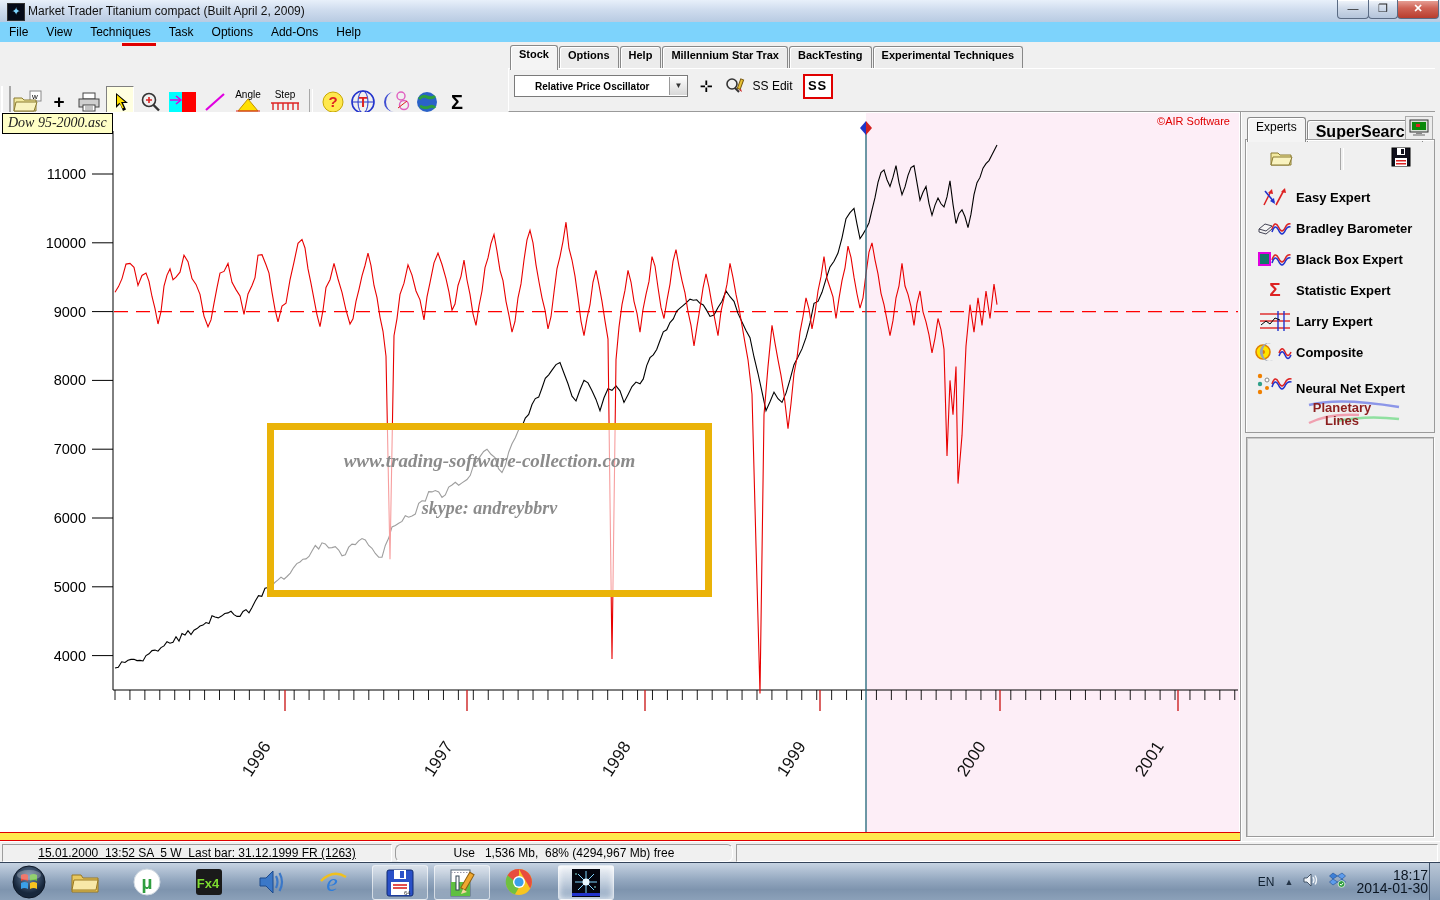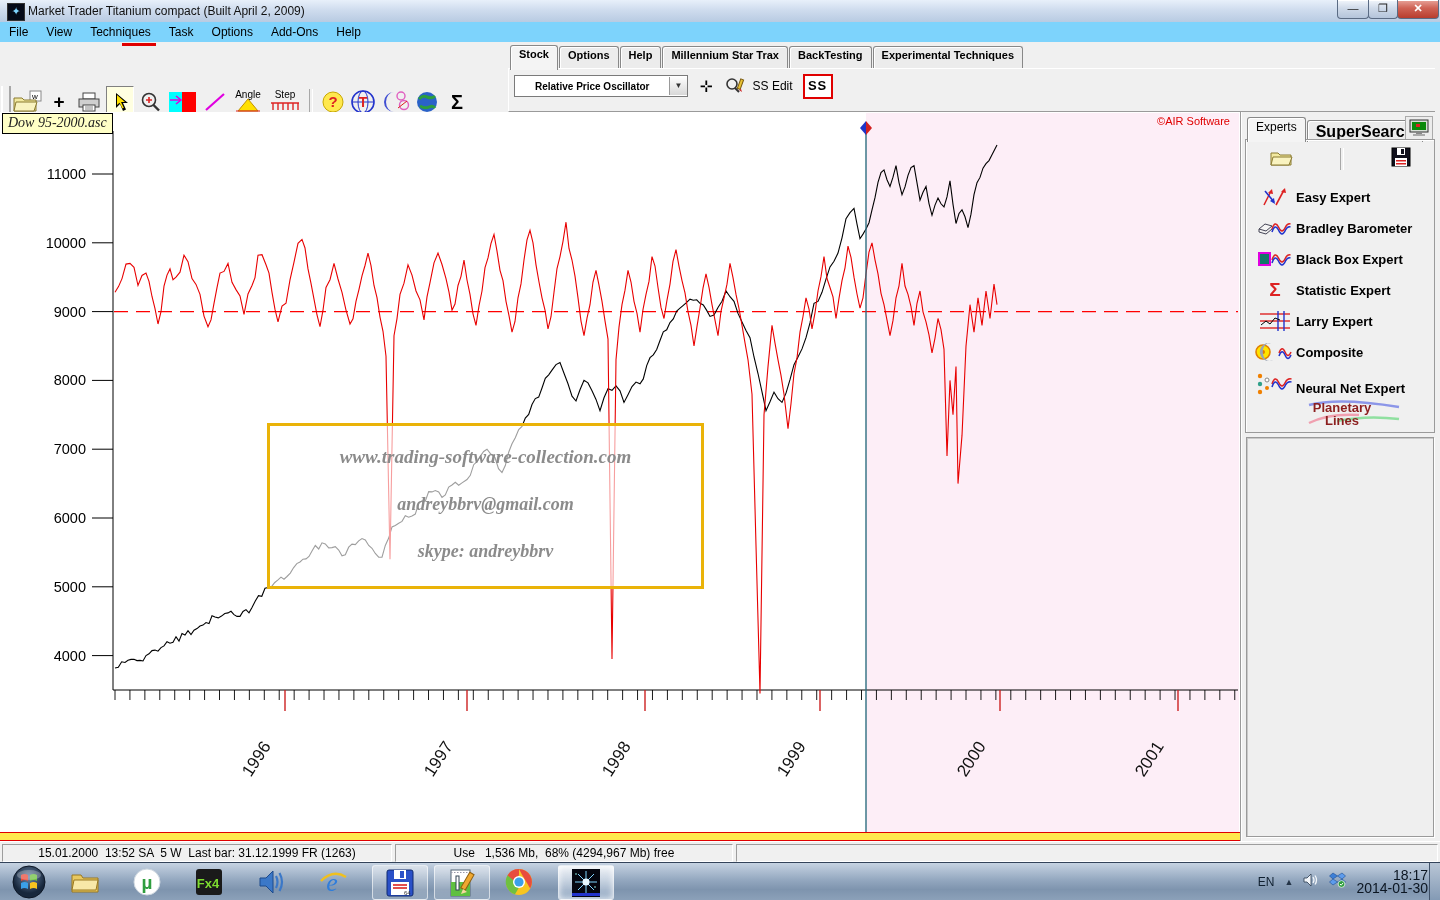--- a/index.html
+++ b/index.html
@@ -46,21 +46,21 @@
     font-size:8px;text-align:center;line-height:18px;color:#333;}
   #ss-edit-label{font-size:12px;margin:0 10px 0 8px;}
   #ss-button{width:26px;height:21px;border:2px solid #e00000;background:#fff;font-size:13px;font-weight:bold;
     text-align:center;line-height:20px;letter-spacing:1px;}
   .mini-tool{margin-left:12px;font-size:15px;}
   
   #chart-wrap{left:0;top:112px;width:1240px;height:729px;background:#fff;}
   #dow-label{left:2px;top:1px;padding:1px 5px 2px 5px;background:#ffffc6;border:1px solid #000;
     font-family:"Liberation Serif",serif;font-style:italic;font-size:14px;color:#222;}
   #air-credit{right:10px;top:3px;color:#e00000;font-size:11px;}
-  #watermark{left:267px;top:311px;width:431px;height:160px;border:3px solid #eab308;
+  #watermark{left:267px;top:311px;width:431px;height:160px;border:7px solid #eab308;
     background:rgba(255,255,255,0.62);text-align:center;
     font-family:"Liberation Serif",serif;font-weight:bold;font-style:italic;color:#8b8b8b;}
   #watermark .wm1{margin-top:20px;font-size:19px;}
   #watermark .wm2{margin-top:26px;font-size:18px;}
   #watermark .wm3{margin-top:26px;font-size:18px;}
   #hotstrip{left:0;top:832px;width:1240px;height:7px;background:#ffe84d;
     border-top:1px solid #e00000;border-bottom:1px solid #e00000;}
   
   #experts-panel{left:1240px;top:112px;width:200px;height:729px;background:#f0f0f0;
     border-left:1px solid #9a9a9a;box-shadow:inset 1px 0 0 #fff;}
@@ -465,21 +465,20 @@
       <polyline points="115.0,668.0 118.3,667.2 121.7,661.8 125.0,662.5 128.0,660.3 131.0,659.4 134.0,659.2 137.0,660.6 140.0,660.4 143.0,661.0 146.0,655.6 149.0,653.8 152.0,650.6 155.0,650.1 158.0,651.2 161.0,647.6 164.0,645.9 167.0,641.8 170.0,643.2 173.0,642.2 176.0,636.7 179.0,641.1 182.0,633.6 185.0,635.0 188.0,630.7 191.0,634.5 194.0,630.2 197.0,628.6 200.0,626.0 203.0,625.1 206.0,622.6 209.0,623.6 212.0,615.7 215.0,617.1 218.3,617.9 221.5,616.1 224.8,613.5 228.0,612.9 231.0,611.3 234.0,614.6 237.0,616.4 240.0,616.4 243.0,611.5 246.0,609.6 249.0,612.8 252.0,607.4 255.3,601.0 258.5,595.7 261.8,596.3 265.0,588.2 268.3,587.5 271.5,586.7 274.8,582.5 278.0,579.9 281.0,577.1 284.0,579.2 287.0,576.5 290.3,573.1 293.5,567.8 296.8,563.6 300.0,562.0 303.0,559.2 306.0,558.9 309.0,556.4 312.0,551.0 315.3,545.5 318.7,549.0 322.0,542.8 325.3,543.9 328.7,547.9 332.0,547.6 335.3,546.7 338.7,550.0 342.0,555.8 345.3,554.7 348.7,547.2 352.0,544.1 355.3,544.6 358.7,540.9 362.0,538.6 365.3,540.0 368.7,545.5 372.0,548.3 375.3,553.5 378.7,557.1 382.0,557.2 385.3,545.4 388.7,538.1 392.0,526.9 395.3,525.4 398.7,523.2 402.0,521.4 405.3,515.8 408.7,517.2 412.0,515.9 415.3,514.1 418.7,503.3 422.0,500.8 425.3,501.1 428.7,491.6 432.0,491.9 435.3,490.6 438.7,492.0 442.0,497.4 445.3,495.0 448.7,487.1 452.0,485.0 455.3,482.3 458.7,485.2 462.0,482.9 467.0,479.5 470.3,475.3 473.7,464.7 477.0,461.6 480.3,456.1 483.7,451.5 487.0,449.2 491.0,454.3 495.0,457.5 498.5,468.7 502.0,472.6 505.3,465.6 508.7,452.2 512.0,443.7 515.3,437.7 518.7,429.6 522.0,426.5 525.3,418.1 528.7,414.5 532.0,404.5 535.3,398.6 538.7,397.1 542.0,388.0 545.3,378.3 548.7,374.8 552.0,370.1 556.0,364.6 560.0,362.5 564.0,373.2 568.0,383.8 572.0,396.2 576.0,401.0 580.0,389.8 584.0,380.4 588.0,382.9 592.0,390.7 596.0,399.4 600.0,410.7 604.0,397.8 608.0,388.7 612.0,390.3 616.0,385.9 620.0,390.8 624.0,402.4 628.0,394.7 632.0,386.6 636.0,382.1 640.0,383.8 643.3,378.9 646.7,365.6 650.0,357.7 653.3,354.9 656.7,349.5 660.0,340.5 663.3,331.8 666.7,329.8 670.0,322.6 673.3,318.9 676.7,311.0 680.0,308.2 683.3,305.4 686.7,302.4 690.0,299.2 693.3,300.2 696.7,299.8 700.0,303.3 703.3,304.9 706.7,310.4 710.0,316.4 714.0,315.0 718.0,307.5 722.0,301.2 726.0,291.0 730.0,296.7 734.0,301.3 738.0,313.4 742.0,321.9 746.0,330.6 750.0,337.7 754.0,357.0 758.0,373.5 762.0,391.8 766.0,410.7 770.0,401.8 774.0,392.1 778.0,398.7 782.0,402.4 786.0,393.1 790.0,379.7 794.0,364.7 798.0,357.0 802.0,348.9 806.0,337.7 810.0,322.9 814.0,303.3 818.0,301.4 822.0,292.3 826.0,279.1 830.0,266.9 834.0,261.2 838.0,253.1 842.0,237.8 846.0,218.7 850.0,212.7 854.0,208.4 857.0,224.1 860.0,238.7 863.0,234.1 866.0,229.0 869.0,222.7 872.0,209.8 875.0,197.7 878.0,182.3 881.0,172.6 884.0,169.9 887.0,179.7 890.0,186.4 893.0,177.2 896.0,165.7 899.0,182.6 902.0,194.6 905.0,186.9 908.0,175.4 911.0,167.6 914.0,165.7 917.0,182.8 920.0,200.1 923.0,192.3 926.0,186.4 929.0,203.6 932.0,215.3 935.0,205.1 938.0,198.1 941.0,203.8 944.0,207.0 947.0,196.9 950.0,180.9 953.0,204.4 956.0,223.5 959.0,213.5 962.0,209.8 965.0,216.8 968.0,227.7 971.0,214.2 974.0,194.6 977.0,182.7 980.0,177.4 983.0,168.2 986.0,163.7 989.0,160.6 992.0,154.7 997.0,145.1" fill="none" stroke="#000000" stroke-width="1.1"></polyline>
       <polyline points="115.0,292.3 118.5,286.6 122.0,278.6 126.0,264.1 130.0,263.4 134.0,267.4 138.0,285.5 142.0,275.5 146.0,273.1 149.0,281.3 152.0,296.5 155.0,308.7 158.0,324.0 161.0,311.7 164.0,286.1 167.0,275.1 170.0,268.9 173.0,279.7 176.0,277.2 180.0,272.2 184.0,255.2 188.0,261.6 192.0,278.6 196.0,284.4 200.0,294.4 204.0,316.1 208.0,326.7 211.0,319.9 214.0,303.3 217.0,287.7 220.0,273.1 224.0,271.4 228.0,263.4 232.0,282.3 236.0,289.6 240.0,296.0 244.0,314.4 248.0,294.0 252.0,285.5 255.0,277.6 258.0,255.2 262.0,254.7 266.0,264.8 269.0,273.1 272.0,292.3 275.0,309.4 278.0,321.9 282.0,306.1 286.0,303.3 290.0,279.9 294.0,262.1 298.0,243.3 302.0,239.4 305.0,248.0 308.0,268.9 311.0,283.3 314.0,299.2 317.0,315.0 320.0,326.7 323.0,310.2 326.0,287.5 330.0,279.7 334.0,263.4 338.0,279.0 342.0,292.3 346.0,310.1 350.0,324.0 353.0,318.9 356.0,301.3 359.0,289.3 362.0,275.8 365.0,265.5 368.0,253.1 371.0,265.7 374.0,285.5 377.0,297.6 380.0,317.1 383.0,331.3 386.0,356.3 390.0,559.3 394.0,335.7 397.0,318.6 400.0,294.4 404.0,283.2 408.0,264.8 412.0,275.1 416.0,291.0 420.0,299.8 424.0,319.9 427.0,296.9 430.0,282.7 434.0,262.8 438.0,253.1 442.0,264.5 446.0,278.6 449.0,292.1 452.0,310.2 455.0,304.1 458.0,285.5 461.0,276.3 464.0,260.0 467.0,280.0 470.0,294.4 473.0,313.8 476.0,325.4 479.0,305.8 482.0,291.0 485.0,267.7 488.0,257.9 491.0,243.3 494.0,234.5 497.0,251.1 500.0,270.3 503.0,280.6 506.0,301.3 509.0,315.6 512.0,332.2 515.0,321.5 518.0,297.8 521.0,283.9 524.0,260.0 527.0,239.8 530.0,230.4 533.0,242.9 536.0,264.8 539.0,282.0 542.0,297.8 545.0,310.0 548.0,328.8 551.0,316.7 554.0,292.3 557.0,268.5 560.0,256.6 563.0,241.3 566.0,222.2 569.0,248.5 572.0,260.0 575.0,276.1 578.0,297.8 581.0,321.1 584.0,335.7 587.0,318.2 590.0,304.7 593.0,282.0 596.0,270.3 599.0,285.2 602.0,301.3 605.0,320.9 608.0,339.1 612.0,659.0 616.0,359.8 619.0,327.1 622.0,304.7 625.0,290.2 628.0,270.3 631.0,282.0 634.0,301.3 637.0,313.3 640.0,332.2 643.0,309.5 646.0,294.4 649.0,281.4 652.0,256.6 655.0,266.0 658.0,287.5 661.0,307.4 664.0,318.5 667.0,300.1 670.0,284.1 673.0,261.4 676.0,249.7 679.0,266.1 682.0,280.6 685.0,292.9 688.0,311.6 691.0,325.3 694.0,346.0 697.0,326.4 700.0,308.2 703.0,288.1 706.0,273.8 709.0,287.4 712.0,304.7 715.0,320.2 718.0,335.7 721.0,311.3 724.0,297.8 727.0,284.2 730.0,263.4 733.0,277.7 736.0,294.4 739.0,308.5 742.0,325.4 745.0,342.8 748.0,359.8 752.0,394.2 756.0,545.5 760.0,693.4 764.0,414.8 768.0,366.6 772.0,325.4 775.0,343.1 778.0,359.8 781.0,375.3 784.0,394.2 788.0,428.6 791.0,403.8 794.0,373.5 797.0,357.8 800.0,332.2 803.0,316.5 806.0,297.8 809.0,309.0 812.0,328.8 815.0,312.8 818.0,291.0 821.0,276.7 824.0,256.6 827.0,278.5 830.0,287.5 833.0,296.9 836.0,318.5 839.0,298.4 842.0,280.6 845.0,267.8 848.0,246.2 851.0,257.4 854.0,277.2 857.0,294.0 860.0,308.2 863.0,297.8 866.0,273.8 869.0,252.0 872.0,242.8 875.0,259.8 878.0,273.8 881.0,293.3 884.0,304.7 887.0,320.2 890.0,335.7 893.0,320.4 896.0,297.8 899.0,285.8 902.0,263.4 905.0,286.0 908.0,294.4 911.0,306.6 914.0,325.4 917.0,303.3 920.0,291.0 923.0,311.8 926.0,321.9 929.0,334.9 932.0,352.9 935.0,338.1 938.0,318.5 941.0,329.7 944.0,349.4 947.0,456.1 950.0,380.4 953.0,414.8 956.0,366.6 958.0,483.6 962.0,435.4 966.0,346.0 970.0,304.7 974.0,332.2 978.0,297.8 982.0,325.4 986.0,291.0 990.0,318.5 994.0,284.1 997.0,304.7" fill="none" stroke="#e80000" stroke-width="1.1"></polyline>
       <line x1="866" y1="127" x2="866" y2="832" stroke="#2e6e80" stroke-width="1.4"></line>
       <polygon points="860,128 866,121 866,135" fill="#1f35c8"></polygon>
       <polygon points="866,121 872,128 866,135" fill="#d22020"></polygon>
     </svg>
   <div class="abs" id="dow-label">Dow 95-2000.asc</div>
   <div class="abs" id="air-credit">©AIR Software</div>
   <div class="abs" id="watermark">
     <div class="wm1">www.trading-software-collection.com</div>
-    <div class="wm2">andreybbrv@gmail.com</div>
     <div class="wm3">skype: andreybbrv</div>
   </div>
 </div>
 <div class="abs" id="hotstrip"></div>
 
 <div class="abs" id="experts-panel">
   <div id="experts-tabs">
       <div class="tab active" style="font-weight:normal;font-size:12px;">Experts</div>
       <div class="tab" style="font-weight:bold;font-size:16px;">SuperSearch</div>
     </div>
@@ -601,22 +600,22 @@
             </svg>
             <div style="position:relative;">Planetary<br>Lines</div>
           </div>
         </div>
       </div>
   </div>
   <div id="empty-panel"></div>
 </div>
 
 <div class="abs" id="statusbar">
-  <div class="status-cell" style="left:2px;width:388px;">15.01.2000  13:52 SA  5 W  Last bar: 31.12.1999 FR (1263)</div>
-  <div class="status-cell" style="left:395px;width:336px;">Use   1,536 Mb,  68% (4294,967 Mb) free</div>
+  <div class="status-cell" style="left:2px;width:388px;text-decoration:underline;">15.01.2000  13:52 SA  5 W  Last bar: 31.12.1999 FR (1263)</div>
+  <div class="status-cell" style="left:395px;width:336px;border-radius:6px;">Use   1,536 Mb,  68% (4294,967 Mb) free</div>
   <div class="status-cell" style="left:736px;width:700px;"></div>
 </div>
 
 <div class="abs" id="taskbar">
   <div id="taskbar-buttons">
       <div class="tk-plain" style="left:6px;">
         <svg width="34" height="34" viewBox="0 0 34 34">
           <defs>
             <radialGradient id="orb" cx="50%" cy="35%">
               <stop offset="0%" stop-color="#6d87a8"></stop>

